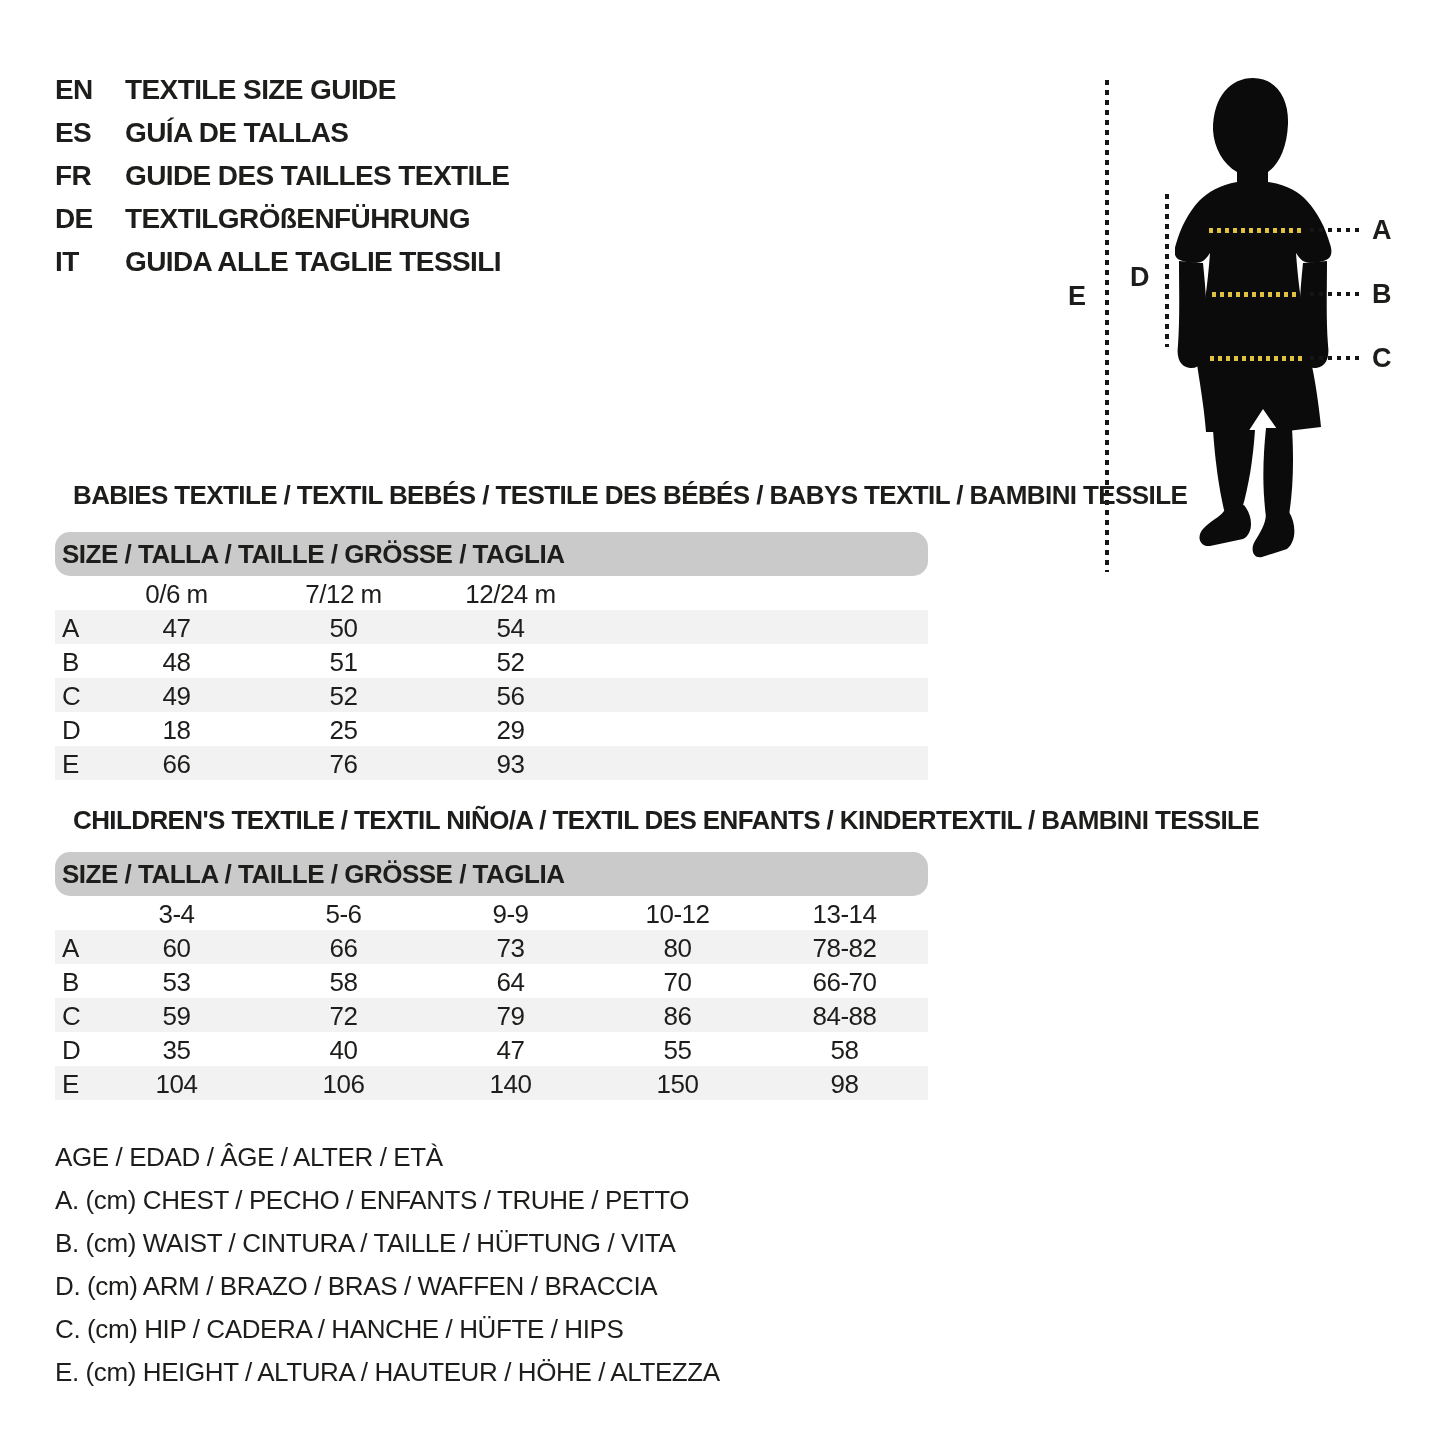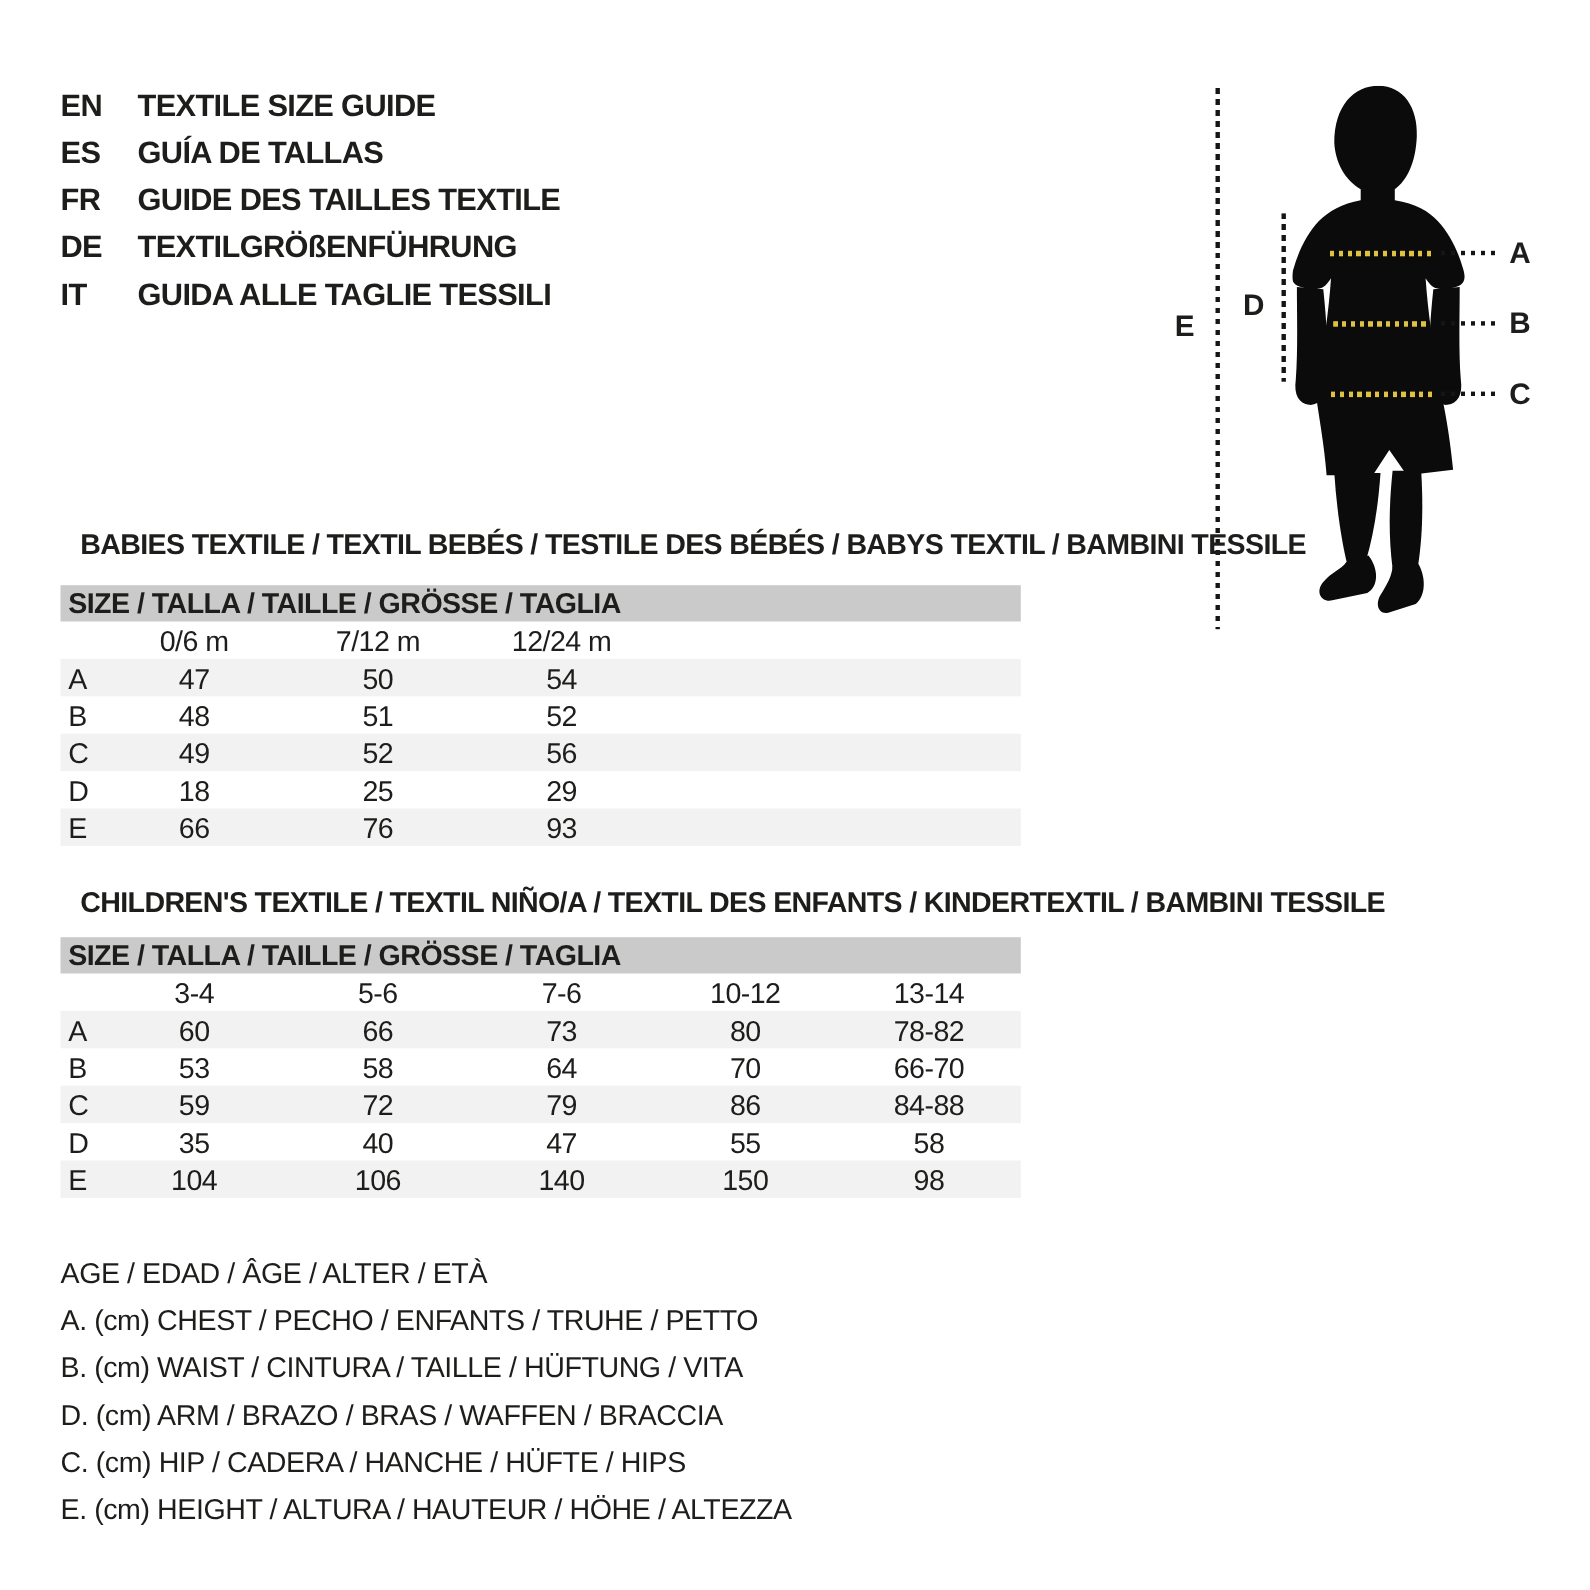--- a/index.html
+++ b/index.html
@@ -13,21 +13,21 @@
   body {
     position: relative;
     background: #ffffff;
     color: var(--ink);
     font-family: "Liberation Sans", "DejaVu Sans", sans-serif;
     overflow: hidden;
   }
 
   
   .lang-block { position: absolute; left: 55px; top: 74px; }
-  .lang-row { display: flex; height: 43px; align-items: center; }
+  .lang-row { display: flex; height: 43px; }
   .lang-code, .lang-title {
     font-size: 28px; font-weight: 700; letter-spacing: -0.6px; white-space: nowrap;
   }
   .lang-code { width: 70px; }
 
   
   .silhouette { position: absolute; left: 1175px; top: 78px; width: 160px; height: 488px; }
   .silhouette path { fill: #0b0b0b; }
 
   .vdots {
@@ -70,23 +70,23 @@
   }
   .title-babies { top: 480px; }
   .title-children { top: 805px; }
 
   
   .size-table { position: absolute; left: 55px; width: 873px; }
   .table-babies { top: 532px; }
   .table-children { top: 852px; }
 
   .size-bar {
-    height: 33px; background: var(--bar);
+    height: 44px; background: var(--bar);
     display: flex; align-items: center; padding-left: 7px;
-    font-size: 26px; font-weight: 700; letter-spacing: -0.5px;
+    font-size: 26px; font-weight: 700; letter-spacing: -0.5px; border-radius: 15px;
   }
   .trow { display: flex; height: 34px; align-items: flex-end; }
   .trow.odd { background: var(--stripe); }
   .cl {
     width: 38px; padding-left: 7px;
     font-size: 26px; letter-spacing: -0.5px;
   }
   .cv {
     width: 167px; text-align: center;
     font-size: 26px; letter-spacing: -0.5px;
@@ -202,21 +202,21 @@
   </div>
 
   <h2 class="section-title title-children">CHILDREN'S TEXTILE / TEXTIL NIÑO/A / TEXTIL DES ENFANTS / KINDERTEXTIL / BAMBINI TESSILE</h2>
 
   <div class="size-table table-children">
     <div class="size-bar">SIZE / TALLA / TAILLE / GRÖSSE / TAGLIA</div>
     <div class="trow thead">
       <span class="cl"></span>
       <span class="cv">3-4</span>
       <span class="cv">5-6</span>
-      <span class="cv">7-6</span>
+      <span class="cv">9-9</span>
       <span class="cv">10-12</span>
       <span class="cv">13-14</span>
     </div>
     <div class="trow odd">
       <span class="cl">A</span>
       <span class="cv">60</span>
       <span class="cv">66</span>
       <span class="cv">73</span>
       <span class="cv">80</span>
       <span class="cv">78-82</span>

